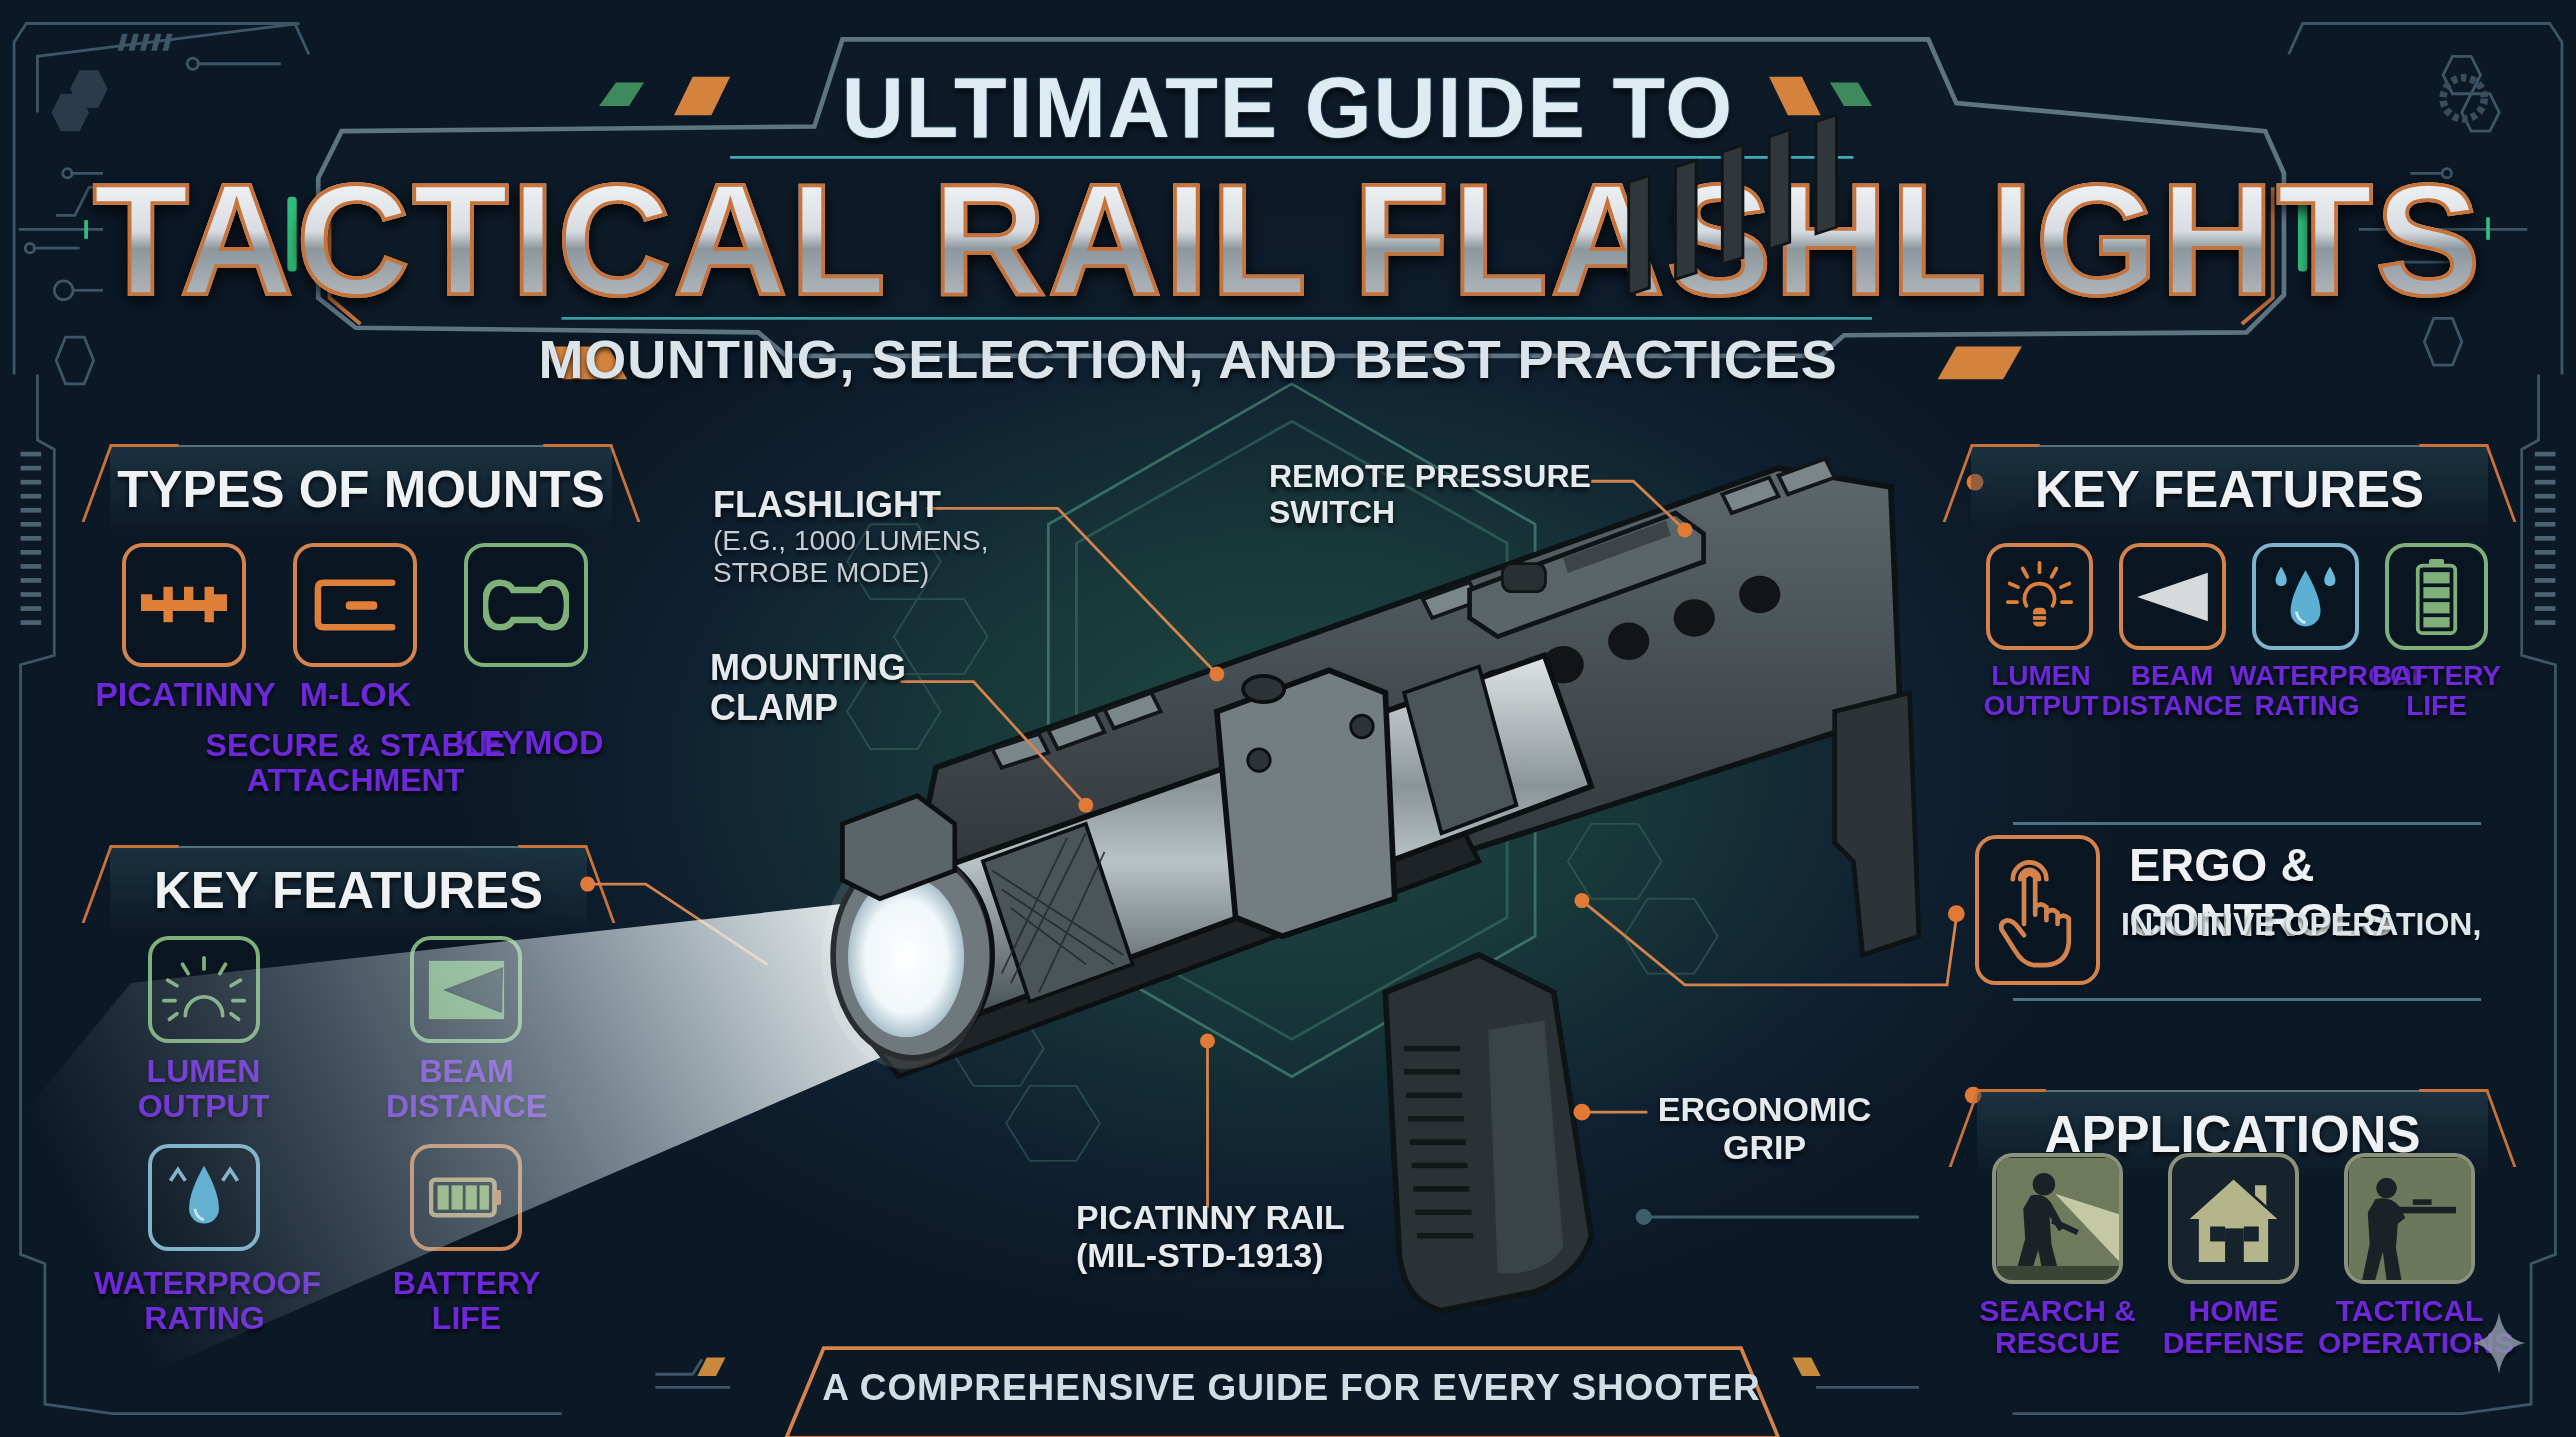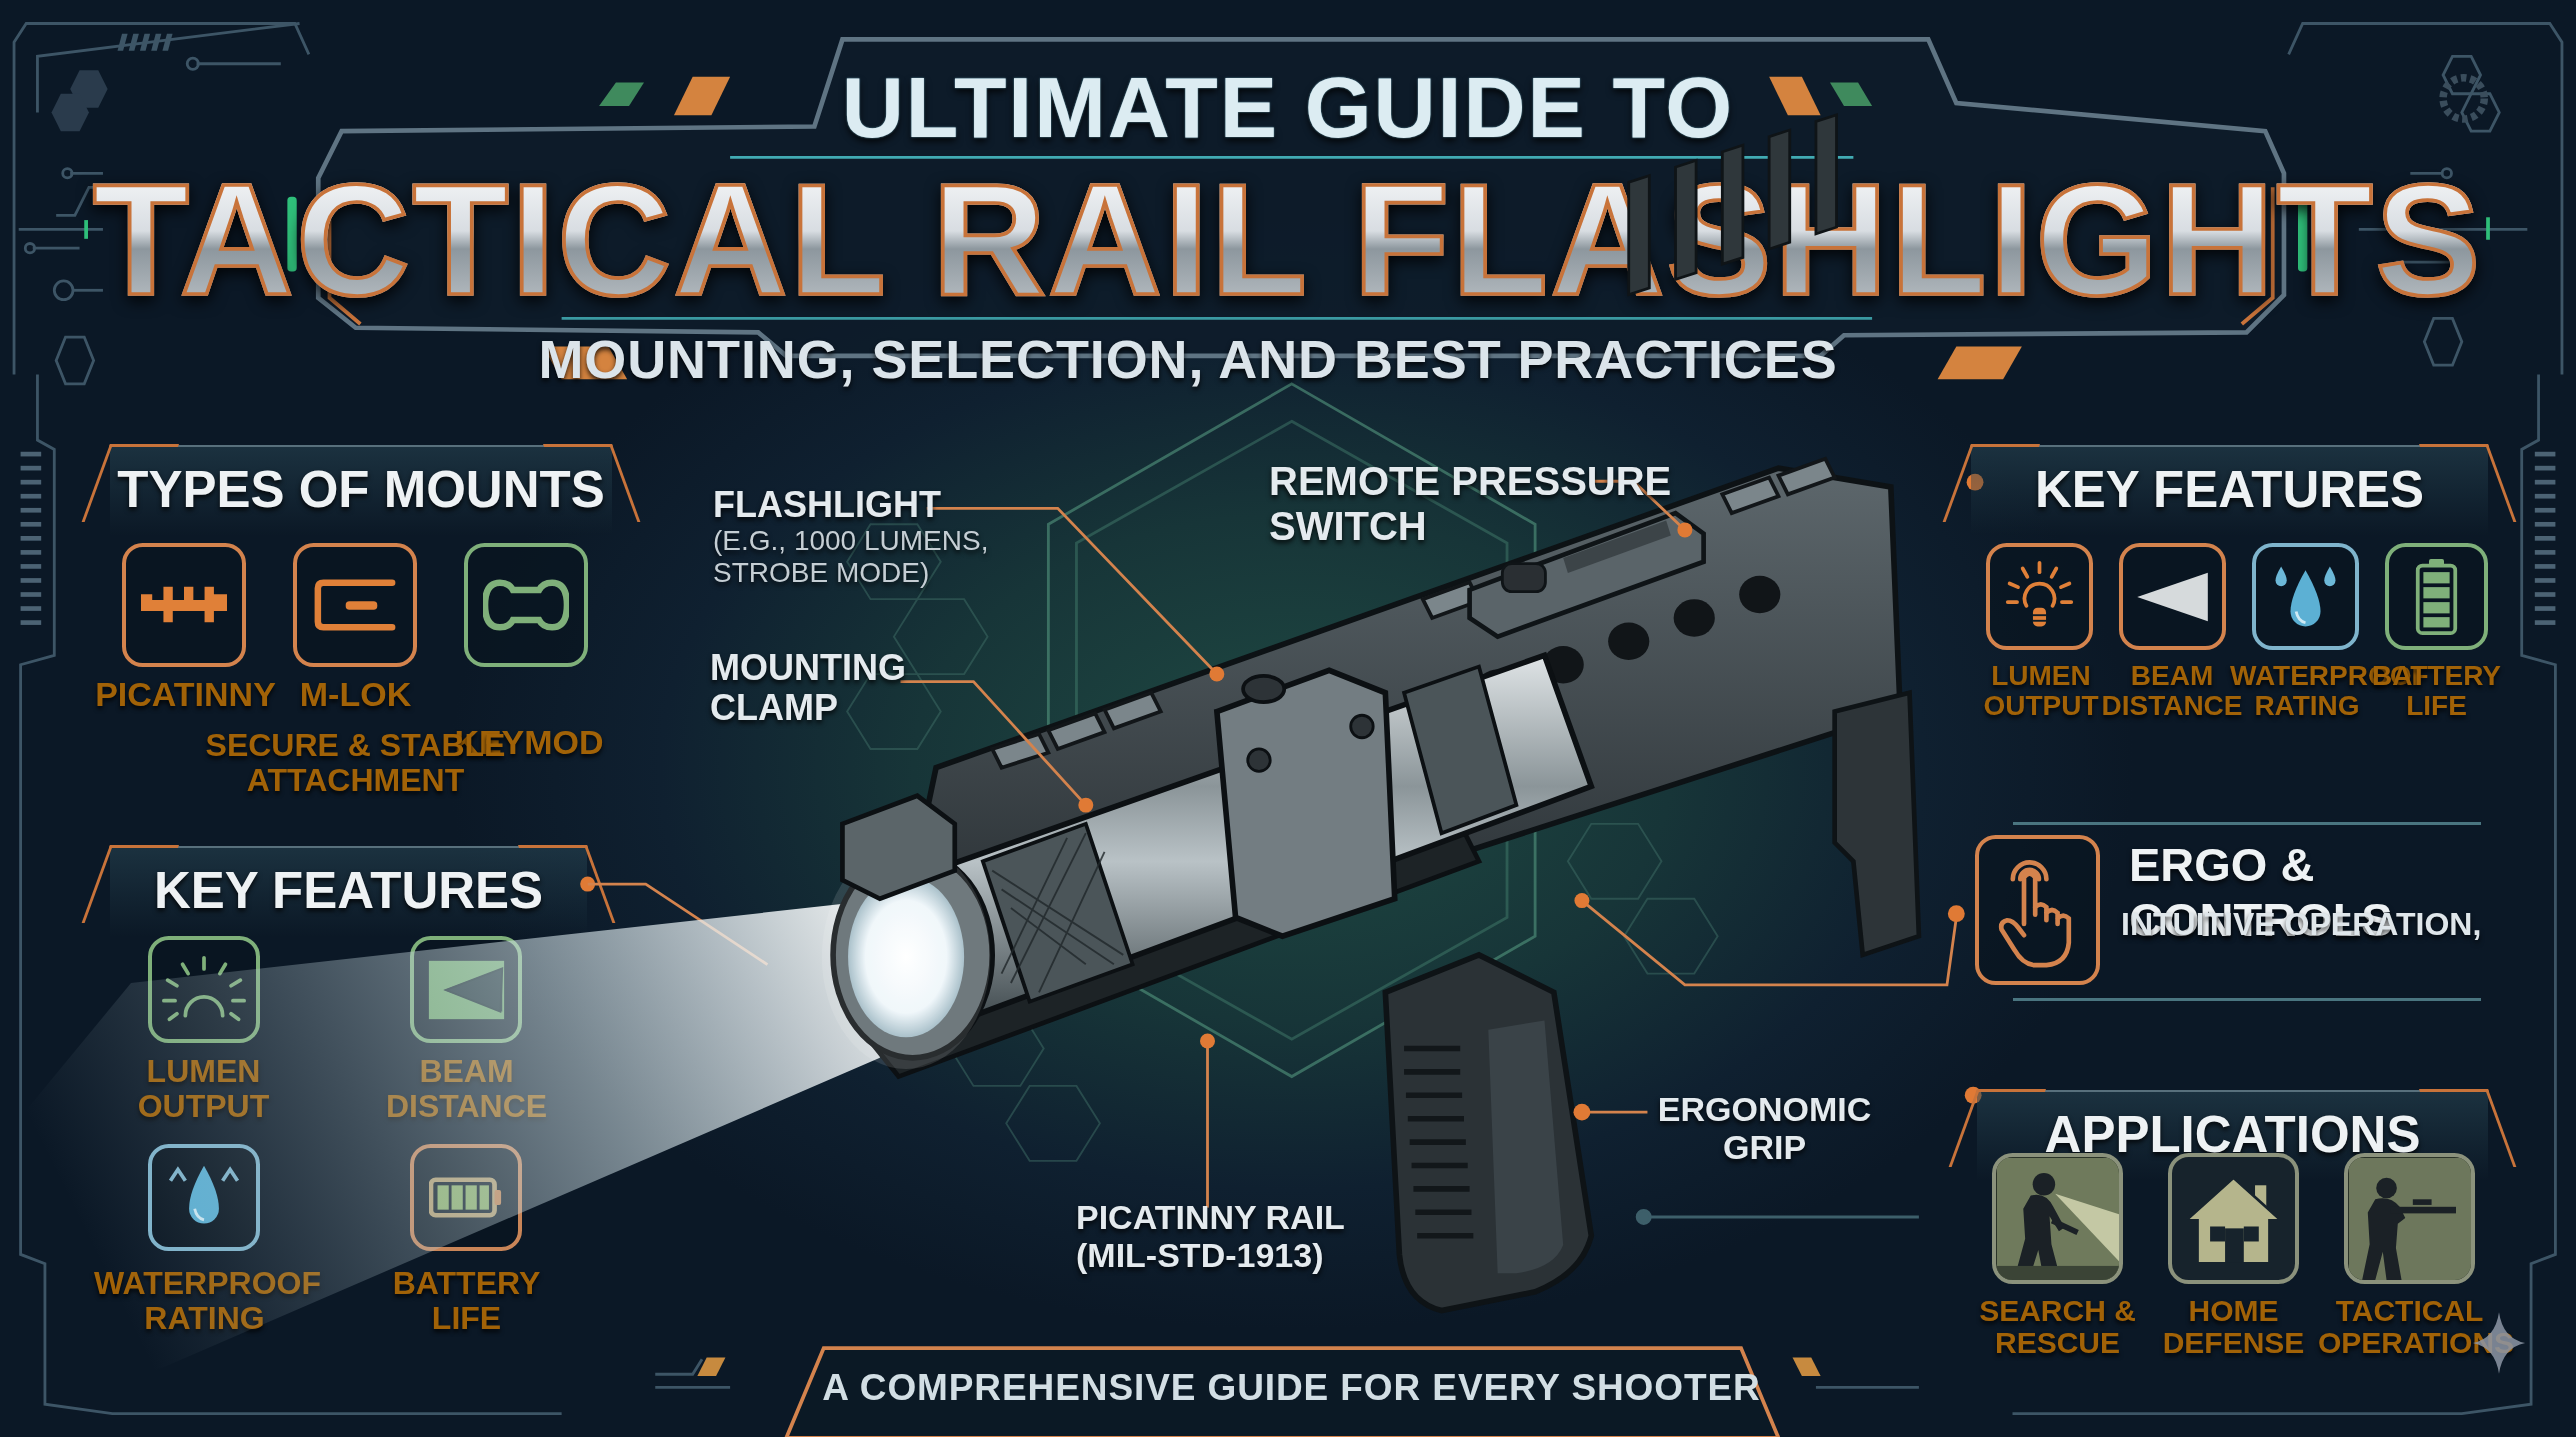--- a/index.html
+++ b/index.html
@@ -55,21 +55,21 @@
   
   .tile {
     position: absolute; border-radius: 20.6px; border: 4.7px solid; background: rgba(8,20,30,0.6);
     display: flex; align-items: center; justify-content: center;
   }
   .tile.orange { border-color: #d4834d; }
   .tile.green { border-color: #7fb07a; }
   .tile.blue { border-color: #7fb4cc; }
   .tile.olive { border-color: #8b927c; background: #2a3328; }
   .tile-label {
-    position: absolute; text-align: center; color: #a16207; line-height: 1.08;
+    position: absolute; text-align: center; color: #6d28d9; line-height: 1.08;
     text-shadow: 0 2.8px 4.7px rgba(0,0,0,0.8);
   }
 
   
   .callout { position: absolute; color: #e4eaee; line-height: 1.12; text-shadow: 0 2.8px 5.6px rgba(0,0,0,0.8); }
   .callout .sub { color: #c5ced4; font-weight: 400; }
 
   
   .footer-text {
     left: 655px; width: 1273px; top: 1367px; text-align: center;
@@ -436,21 +436,21 @@
 
 <div class="callout cond" style="left:713px; top:485px; font-size:36px;">
   <div>FLASHLIGHT</div>
   <div class="sub" style="font-size:28px;">(e.g., 1000 LUMENS,</div>
   <div class="sub" style="font-size:28px;">STROBE MODE)</div>
 </div>
 <div class="callout cond" style="left:710px; top:648px; font-size:36px;">
   <div>MOUNTING</div>
   <div>CLAMP</div>
 </div>
-<div class="callout cond" style="left:1269px; top:459px; font-size:40px;">
+<div class="callout cond" style="left:1269px; top:459px; font-size:32px;">
   <div>REMOTE PRESSURE</div>
   <div>SWITCH</div>
 </div>
 <div class="callout cond" style="left:1076px; top:1198px; font-size:34px; text-align:left; width:271px;">
   <div>PICATINNY RAIL</div>
   <div>(MIL-STD-1913)</div>
 </div>
 <div class="callout cond" style="left:1657px; top:1090px; font-size:34px; text-align:center; width:215px;">
   <div>ERGONOMIC</div>
   <div>GRIP</div>

